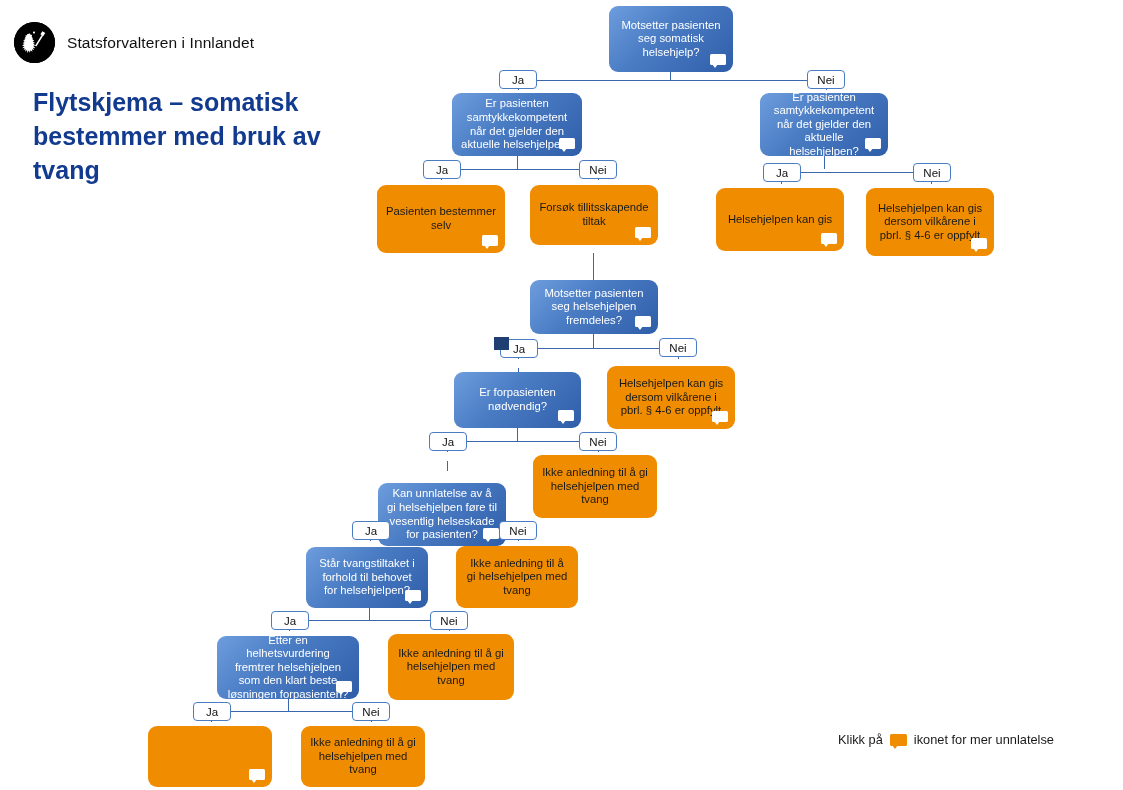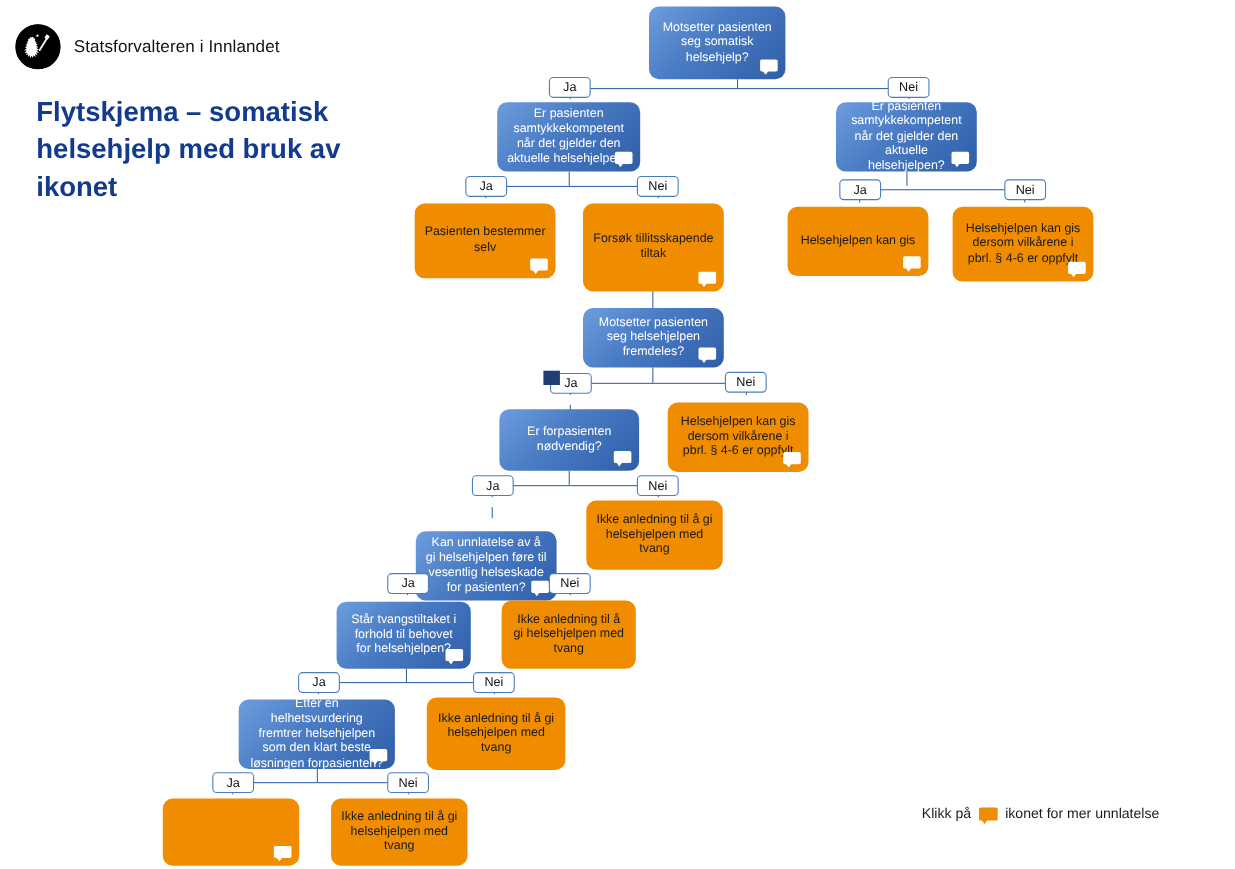--- a/index.html
+++ b/index.html
@@ -109,21 +109,21 @@
           <path d="M13.5 12.8c.9-.9 1.9-1.4 2.6-1.1.4.2.5.8.2 1.3.6-.3 1.3-.2 1.6.3.3.5.1 1.1-.4 1.5l1.1.4-.8 1 1.5.2-.9 1.1 1.9.9-1.6 1 2.3 1.6-2 .4 2.6 2.2-2.4.1 2.2 2.5-2.6-.5 1.4 2.6-2.3-1.1.5 2.6-2-1.6-.4 2.6-1.3-2.2-1.3 2.3-.4-2.8-1.8 1.7.4-2.7-2.1 1.2 1.2-2.6-2.4.6 2-2.4-2.3-.1 2.5-2.1-2-.4 2.2-1.6-1.6-.9 1.9-1-.9-1 1.5-.3-.8-1 1.2-.4c-.5-.4-.7-1-.4-1.5.3-.5 1-.6 1.6-.3-.3-.5-.2-1.1.2-1.3.6-.3 1.5.1 2.3.9z"></path>
           <path d="M20 9.4c.6 0 1 .5 1 1.1s-.4 1.1-1 1.1-1-.5-1-1.1.4-1.1 1-1.1z"></path>
           <rect x="24.5" y="11.6" width="1.6" height="13.5" transform="rotate(32 25.3 18.3)"></rect>
           <path d="M28.4 9.2l2.9 1.8-2 3.1-2.9-1.8z"></path>
         </g>
       </svg>
     </span>
     <span class="brand-name">Statsforvalteren i Innlandet</span>
   </div>
 
-  <div class="page-title">Flytskjema – somatisk helsehjelp med bruk av ikonet</div>
+  <div class="page-title">Flytskjema – somatisk bestemmer med bruk av tvang</div>
 
   <div class="ln lnv" style="left:670px;top:72px;height:8px;"></div>
   <div class="ln lnh" style="left:518px;top:80px;width:308px;"></div>
   <div class="ln lnv" style="left:518px;top:80px;height:10px;"></div>
   <div class="ln lnv" style="left:826px;top:80px;height:10px;"></div>
 
   <div class="ln lnv" style="left:517px;top:156px;height:13px;"></div>
   <div class="ln lnh" style="left:441px;top:169px;width:158px;"></div>
   <div class="ln lnv" style="left:441px;top:169px;height:11px;"></div>
   <div class="ln lnv" style="left:598px;top:169px;height:11px;"></div>
@@ -170,41 +170,41 @@
   <div class="ln lnv" style="left:678px;top:368px;height:10px;"></div>
   <div class="ln lnv" style="left:447px;top:461px;height:10px;"></div>
   <div class="ln lnv" style="left:598px;top:461px;height:10px;"></div>
   <div class="ln lnv" style="left:370px;top:550px;height:10px;"></div>
   <div class="ln lnv" style="left:518px;top:550px;height:10px;"></div>
   <div class="ln lnv" style="left:289px;top:640px;height:10px;"></div>
   <div class="ln lnv" style="left:449px;top:640px;height:10px;"></div>
   <div class="ln lnv" style="left:211px;top:731px;height:10px;"></div>
   <div class="ln lnv" style="left:371px;top:731px;height:10px;"></div>
 
-  <div class="node blue" style="left:590px;top:6px;width:124px;height:66px;">
+  <div class="node blue" style="left:609px;top:6px;width:124px;height:66px;">
     <span class="txt">Motsetter pasienten seg somatisk helsehjelp?</span>
     <span class="bubble"></span>
   </div>
 
   <div class="node blue" style="left:452px;top:93px;width:130px;height:63px;">
     <span class="txt">Er pasienten samtykkekompetent når det gjelder den aktuelle helsehjelpen?</span>
     <span class="bubble"></span>
   </div>
 
   <div class="node blue" style="left:760px;top:93px;width:128px;height:63px;">
     <span class="txt">Er pasienten samtykkekompetent når det gjelder den aktuelle helsehjelpen?</span>
     <span class="bubble"></span>
   </div>
 
   <div class="node orange" style="left:377px;top:185px;width:128px;height:68px;">
     <span class="txt">Pasienten bestemmer selv</span>
     <span class="bubble"></span>
   </div>
 
-  <div class="node orange" style="left:530px;top:185px;width:128px;height:80px;">
+  <div class="node orange" style="left:530px;top:185px;width:128px;height:60px;">
     <span class="txt">Forsøk tillitsskapende tiltak</span>
     <span class="bubble"></span>
   </div>
 
   <div class="node orange" style="left:716px;top:188px;width:128px;height:63px;justify-content:flex-end;">
     <span class="txt">Helsehjelpen kan gis</span>
     <span class="bubble"></span>
   </div>
 
   <div class="node orange" style="left:866px;top:188px;width:128px;height:68px;">

